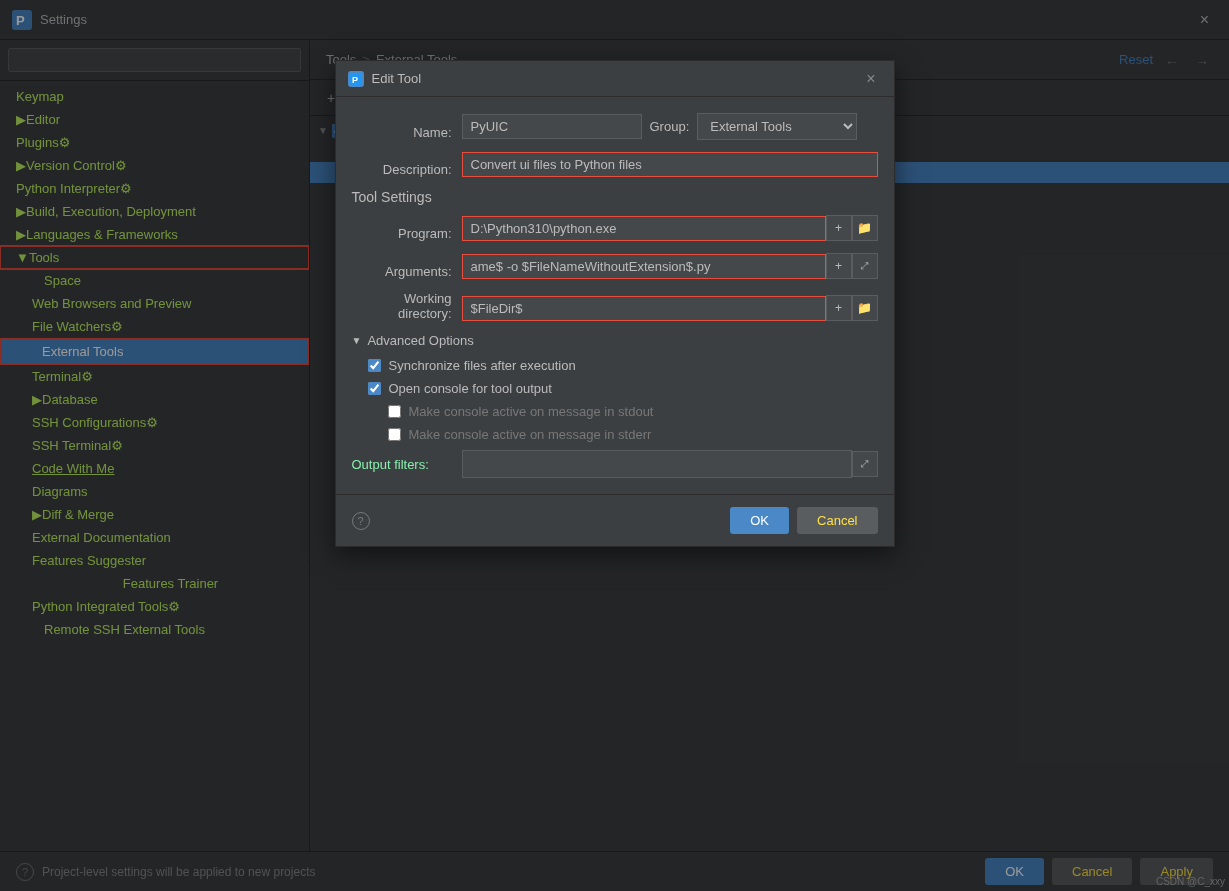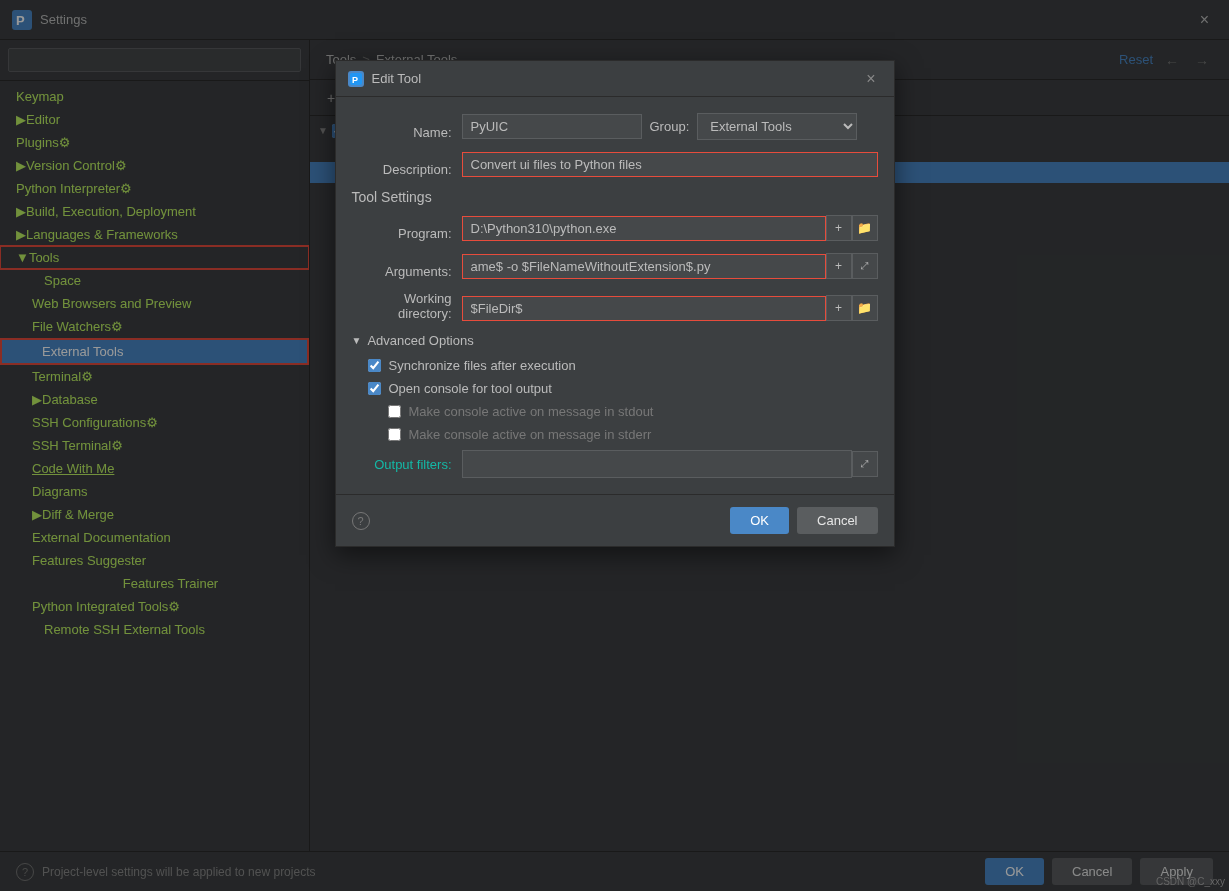--- a/index.html
+++ b/index.html
@@ -53,21 +53,21 @@
     .tree-checkbox { width: 14px; height: 14px; margin-right: 6px; accent-color: #4a88c7; }
     .tree-label { color: #bbb; font-size: 13px; }
     .tree-item.selected .tree-label { color: #fff; }
     .tree-expand { margin-right: 4px; font-size: 10px; color: #888; }
 
     
     .bottom-bar { height: 40px; background: #3c3f41; display: flex; align-items: center; padding: 0 16px; border-top: 1px solid #2b2b2b; }
     .bottom-bar-text { color: #888; font-size: 12px; flex: 1; }
     .bottom-buttons { display: flex; gap: 8px; }
     .btn-primary { background: #4a88c7; color: #fff; border: none; padding: 6px 20px; cursor: pointer; font-size: 13px; border-radius: 3px; }
-    .btn-secondary { background: #5a5d5f; color: #e5e5e5; border: none; padding: 6px 20px; cursor: pointer; font-size: 13px; border-radius: 3px; }
+    .btn-secondary { background: #5a5d5f; color: #fde047; border: none; padding: 6px 20px; cursor: pointer; font-size: 13px; border-radius: 3px; }
 
     
     .help-icon { width: 18px; height: 18px; border-radius: 50%; border: 1px solid #777; color: #777; display: flex; align-items: center; justify-content: center; font-size: 11px; cursor: pointer; margin-right: 8px; }
 
     
     .dialog-overlay { position: absolute; top: 0; left: 0; width: 100%; height: 100%; background: rgba(0,0,0,0.4); display: flex; align-items: flex-start; justify-content: center; padding-top: 60px; z-index: 100; }
     .dialog { width: 560px; background: #3c3f41; border: 1px solid #2b2b2b; box-shadow: 0 8px 24px rgba(0,0,0,0.5); }
     .dialog-title-bar { height: 36px; background: #3c3f41; display: flex; align-items: center; padding: 0 12px; border-bottom: 1px solid #2b2b2b; }
     .dialog-icon { width: 16px; height: 16px; margin-right: 8px; background: #4a88c7; border-radius: 3px; display: flex; align-items: center; justify-content: center; }
     .dialog-title-text { flex: 1; color: #bbb; font-size: 13px; }
@@ -96,21 +96,21 @@
     .advanced-toggle { display: flex; align-items: center; cursor: pointer; color: #bbb; font-size: 13px; margin-bottom: 10px; }
     .advanced-toggle .arrow { margin-right: 6px; font-size: 10px; }
 
     .checkbox-row { display: flex; align-items: center; margin-bottom: 8px; margin-left: 16px; }
     .checkbox-row input[type="checkbox"] { margin-right: 8px; accent-color: #4a88c7; }
     .checkbox-row.sub { margin-left: 36px; }
     .checkbox-label { color: #bbb; font-size: 13px; }
     .checkbox-label.disabled { color: #777; }
 
     .output-filters-row { display: flex; align-items: center; margin-top: 8px; }
-    .output-filters-label { width: 110px; color: #14b8a6; font-size: 13px; text-align: right; padding-right: 10px; flex-shrink: 0; }
+    .output-filters-label { width: 110px; color: #86efac; font-size: 13px; padding-right: 10px; flex-shrink: 0; }
     .output-filters-input { flex: 1; background: #45484a; border: 1px solid #5a5d5f; color: #bbb; padding: 4px 8px; font-size: 13px; height: 28px; outline: none; }
     .output-expand-btn { width: 26px; height: 26px; background: #45484a; border: 1px solid #5a5d5f; color: #bbb; cursor: pointer; display: flex; align-items: center; justify-content: center; font-size: 10px; }
 
     .hint-text { color: #777; font-size: 11px; margin-top: 4px; margin-left: 120px; }
 
     .dialog-footer { padding: 12px 16px; border-top: 1px solid #2b2b2b; display: flex; align-items: center; justify-content: space-between; }
     .dialog-footer-left { display: flex; align-items: center; }
     .dialog-footer-right { display: flex; gap: 8px; }
 
     

